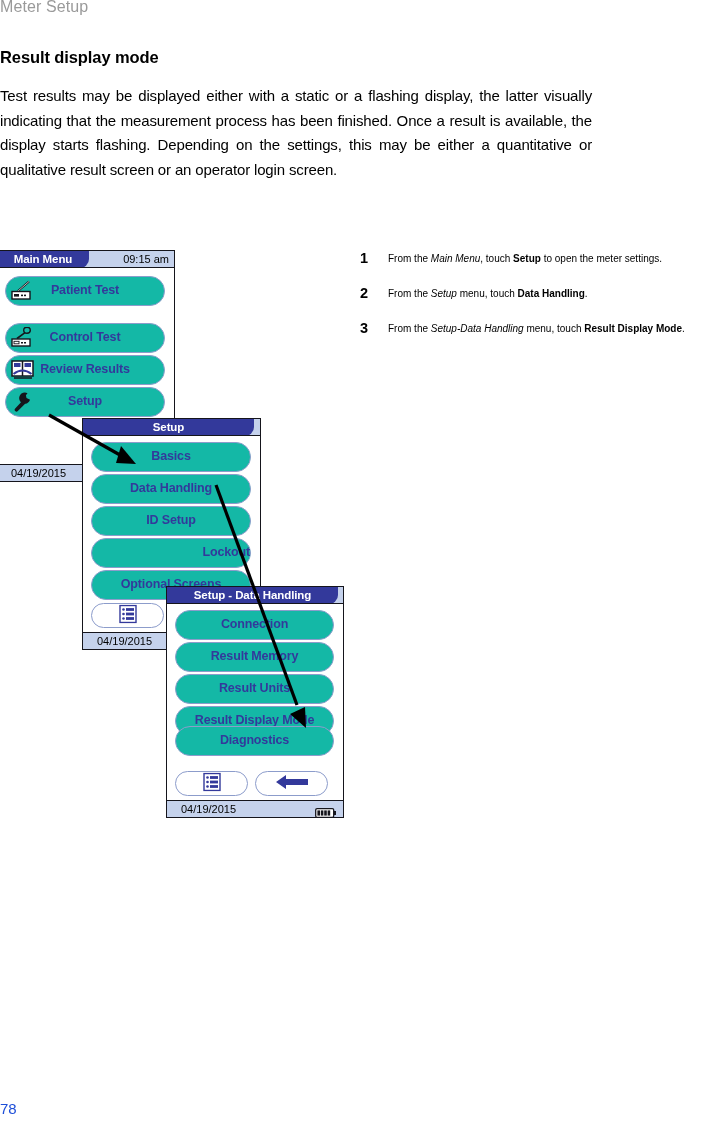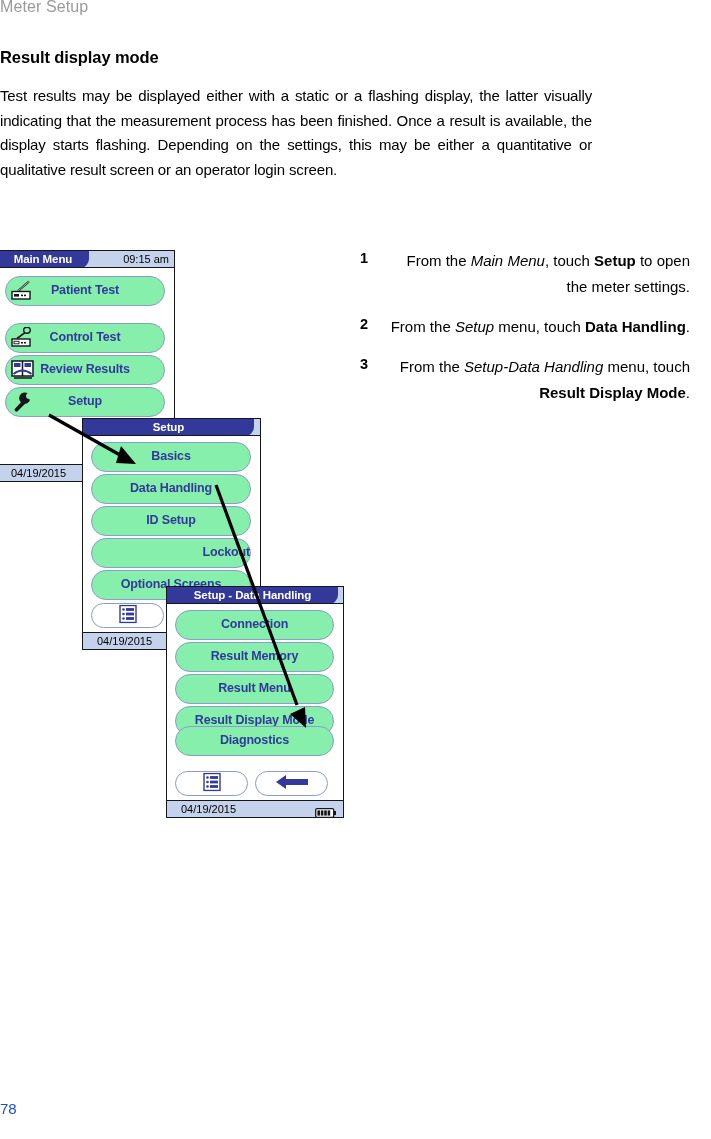--- a/index.html
+++ b/index.html
@@ -64,24 +64,23 @@
   .step-num {
     width: 28px;
     flex: 0 0 28px;
     font-size: 14.5px;
     font-weight: bold;
     line-height: 21px;
     color: #000;
   }
   .step-text {
     flex: 1 1 auto;
-    font-size: 15px;
-    line-height: 26px;
-    color: #000;
-    text-align: right;
+    font-size: 10px;
+    line-height: 21px;
+    color: #000;
   }
   .step-text i { font-style: italic; }
   .step-text b { font-weight: bold; }
 
   
   .device {
     position: absolute;
     background: #ffffff;
     border: 1.5px solid #15151c;
     box-sizing: border-box;
@@ -132,21 +131,21 @@
   }
 
   .menu-btn {
     position: absolute;
     left: 8px;
     width: 160px;
     height: 30px;
     border: 1.5px solid #8c9ccb;
     border-radius: 15px;
     box-sizing: border-box;
-    background: #86efac;
+    background: #14b8a6;
     color: #33399b;
     font-size: 12.5px;
     font-weight: bold;
     text-align: center;
     line-height: 27px;
     letter-spacing: -0.15px;
   }
   .dev3 .menu-btn { width: 159px; }
 
   .menu-btn .btn-ic {
@@ -335,21 +334,21 @@
   </div>
 </div>
 
 <div class="device dev3">
   <div class="dev-header">
     <div class="tab">Setup - Data Handling</div>
   </div>
   <div class="dev-body">
     <div class="menu-btn" style="top:6px;"><span>Connection</span></div>
     <div class="menu-btn" style="top:38px;"><span>Result Memory</span></div>
-    <div class="menu-btn" style="top:70px;"><span>Result Menu</span></div>
+    <div class="menu-btn" style="top:70px;"><span>Result Units</span></div>
     <div class="menu-btn" style="top:102px;"><span>Result Display Mode</span></div>
     <div class="menu-btn" style="top:122px;"><span>Diagnostics</span></div>
 
     <div class="icon-btn" style="left:8px; top:167px;">
       <span class="glyph">
         <svg width="18" height="19" viewBox="0 0 18 19">
           <rect x="1" y="1" width="16" height="17" fill="#ffffff" stroke="#33399b" stroke-width="1.4"></rect>
           <circle cx="4.5" cy="5" r="1.3" fill="#33399b"></circle>
           <circle cx="4.5" cy="9.5" r="1.3" fill="#33399b"></circle>
           <circle cx="4.5" cy="14" r="1.3" fill="#33399b"></circle>

